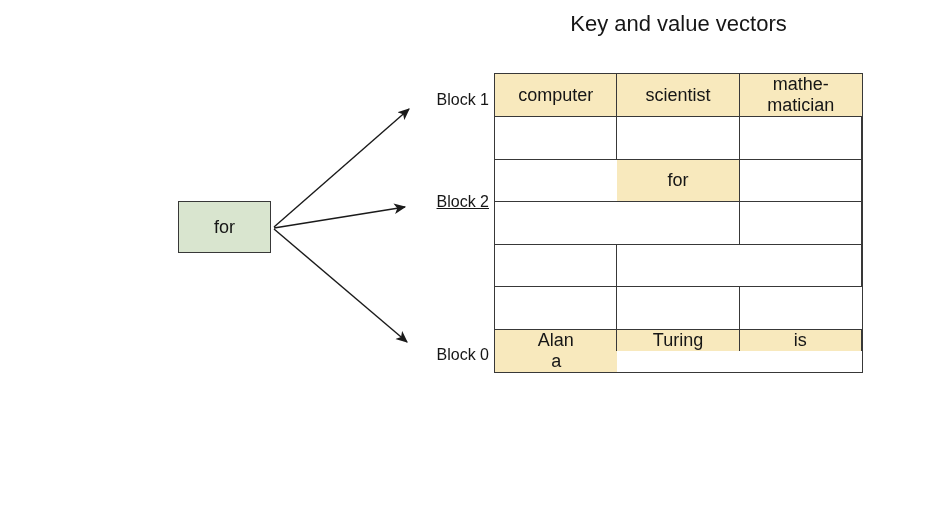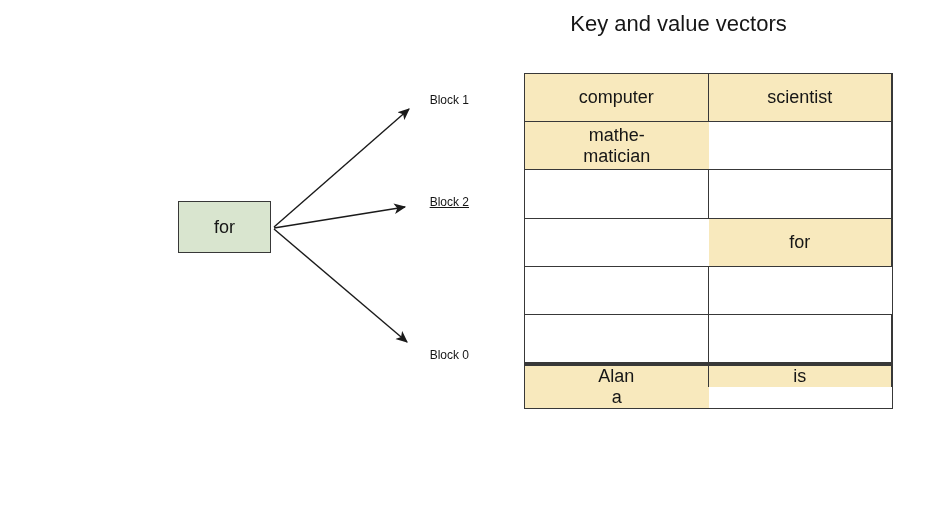--- a/index.html
+++ b/index.html
@@ -52,41 +52,40 @@
   .arrow-layer {
     position: absolute;
     left: 0;
     top: 0;
     width: 952px;
     height: 531px;
     pointer-events: none;
   }
   .block-label {
     position: absolute;
-    right: 483px;
-    font-size: 12px;
+    right: 463px;
+    font-size: 16px;
     line-height: 22px;
     white-space: nowrap;
     text-align: left;
   }
   .block-label.b1 { top: 89px; }
   .block-label.b2 { top: 191px; text-decoration: underline; }
   .block-label.b0 { top: 344px; margin-left: 48px; }
   .kv-table {
     position: absolute;
     left: 494px;
     top: 73px;
     width: 369px;
-    height: 336px;
+    height: 300px;
     box-sizing: border-box;
     border: 1.6px solid var(--border, #383838);
     display: grid;
-    grid-template-columns: repeat(2, 1fr);
+    grid-template-columns: repeat(3, 1fr);
     grid-template-rows: repeat(6, 1fr);
-    margin-left: 30px;
   }
   .kv-cell {
     box-sizing: border-box;
     border-right: 1.6px solid var(--border, #383838);
     border-bottom: 1.6px solid var(--border, #383838);
     display: flex;
     align-items: center;
     justify-content: center;
     font-size: 18px;
     line-height: 21px;
@@ -139,17 +138,18 @@
       <div class="kv-cell last-col"></div>
       <div class="kv-cell"></div>
       <div class="kv-cell"></div>
       <div class="kv-cell"></div>
       <div class="kv-cell last-col"></div>
       <div class="kv-cell"></div>
       <div class="kv-cell"></div>
       <div class="kv-cell"></div>
       <div class="kv-cell last-col"></div>
       <div class="kv-cell highlight last-row">Alan</div>
+      <div class="kv-cell highlight last-row">Turing</div>
       <div class="kv-cell highlight last-row">is</div>
       <div class="kv-cell highlight last-col last-row">a</div>
     </div>
 
 </div>
 
 </body></html>

